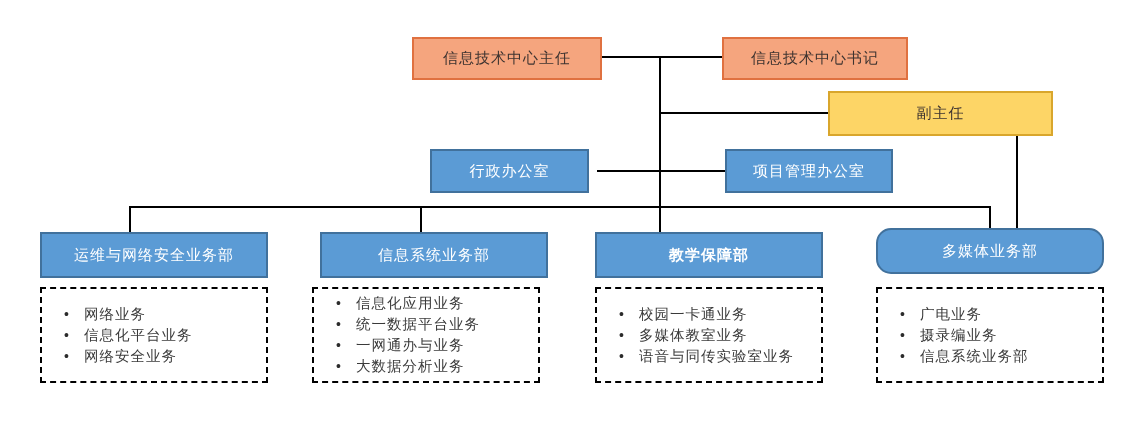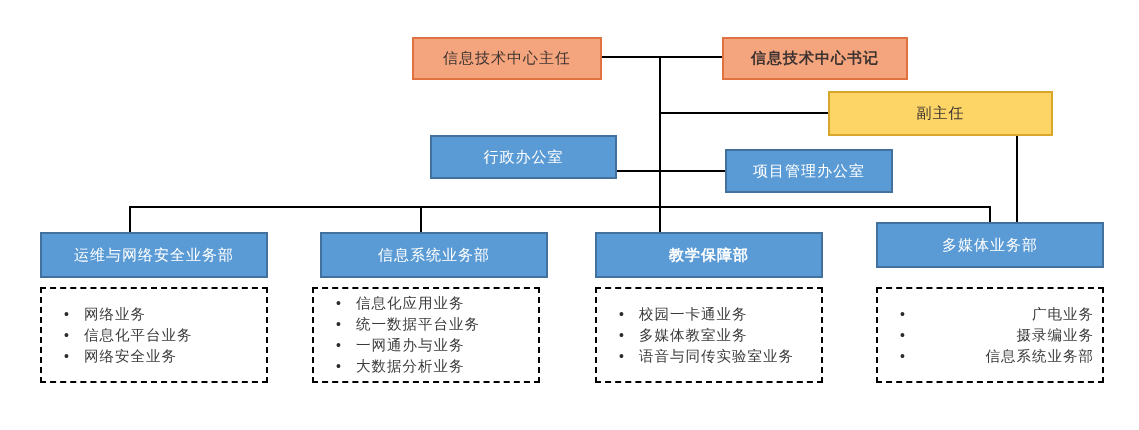--- a/index.html
+++ b/index.html
@@ -50,44 +50,44 @@
   <div class="vline" style="left:1016px;top:135px;height:98px;"></div>
   <div class="hline" style="left:597px;top:170px;width:128px;"></div>
   <div class="hline" style="left:129px;top:206px;width:862px;"></div>
   <div class="vline" style="left:129px;top:206px;height:27px;"></div>
   <div class="vline" style="left:420px;top:206px;height:27px;"></div>
   <div class="vline" style="left:989px;top:206px;height:27px;"></div>
 
   <div class="node node-orange" style="left:412px;top:37px;width:190px;height:43px;">
     <span>信息技术中心主任</span>
   </div>
-  <div class="node node-orange" style="left:722px;top:37px;width:186px;height:43px;font-weight:bold;">
+  <div class="node node-orange" style="left:722px;top:37px;width:186px;height:43px;">
     <span>信息技术中心书记</span>
   </div>
   <div class="node node-gold" style="left:828px;top:91px;width:225px;height:45px;">
     <span>副主任</span>
   </div>
 
-  <div class="node node-blue" style="left:430px;top:135px;width:187px;height:44px;">
+  <div class="node node-blue" style="left:430px;top:149px;width:159px;height:44px;">
     <span>行政办公室</span>
   </div>
   <div class="node node-blue" style="left:725px;top:149px;width:168px;height:44px;align-items:center;">
     <span>项目管理办公室</span>
   </div>
 
   <div class="node node-blue" style="left:320px;top:232px;width:228px;height:46px;">
     <span>信息系统业务部</span>
   </div>
   <div class="node node-blue" style="left:40px;top:232px;width:228px;height:46px;">
     <span>运维与网络安全业务部</span>
   </div>
   <div class="node node-blue" style="left:595px;top:232px;width:228px;height:46px;font-weight:bold;">
     <span>教学保障部</span>
   </div>
-  <div class="node node-blue" style="left:876px;top:222px;width:228px;height:46px;">
+  <div class="node node-blue" style="left:876px;top:228px;width:228px;height:46px;border-radius:15px;">
     <span>多媒体业务部</span>
   </div>
 
   <div class="dept-list" style="left:40px;top:287px;width:228px;height:96px;">
     <ul>
       <li>网络业务</li>
       <li>信息化平台业务</li>
       <li>网络安全业务</li>
     </ul>
   </div>
@@ -99,21 +99,21 @@
       <li>大数据分析业务</li>
     </ul>
   </div>
   <div class="dept-list" style="left:595px;top:287px;width:228px;height:96px;">
     <ul>
       <li>校园一卡通业务</li>
       <li>多媒体教室业务</li>
       <li>语音与同传实验室业务</li>
     </ul>
   </div>
-  <div class="dept-list" style="left:876px;top:287px;width:228px;height:96px;text-align:right;">
+  <div class="dept-list" style="left:876px;top:287px;width:228px;height:96px;">
     <ul>
       <li>广电业务</li>
       <li>摄录编业务</li>
       <li>信息系统业务部</li>
     </ul>
   </div>
 
 </div>
 
 </body></html>

